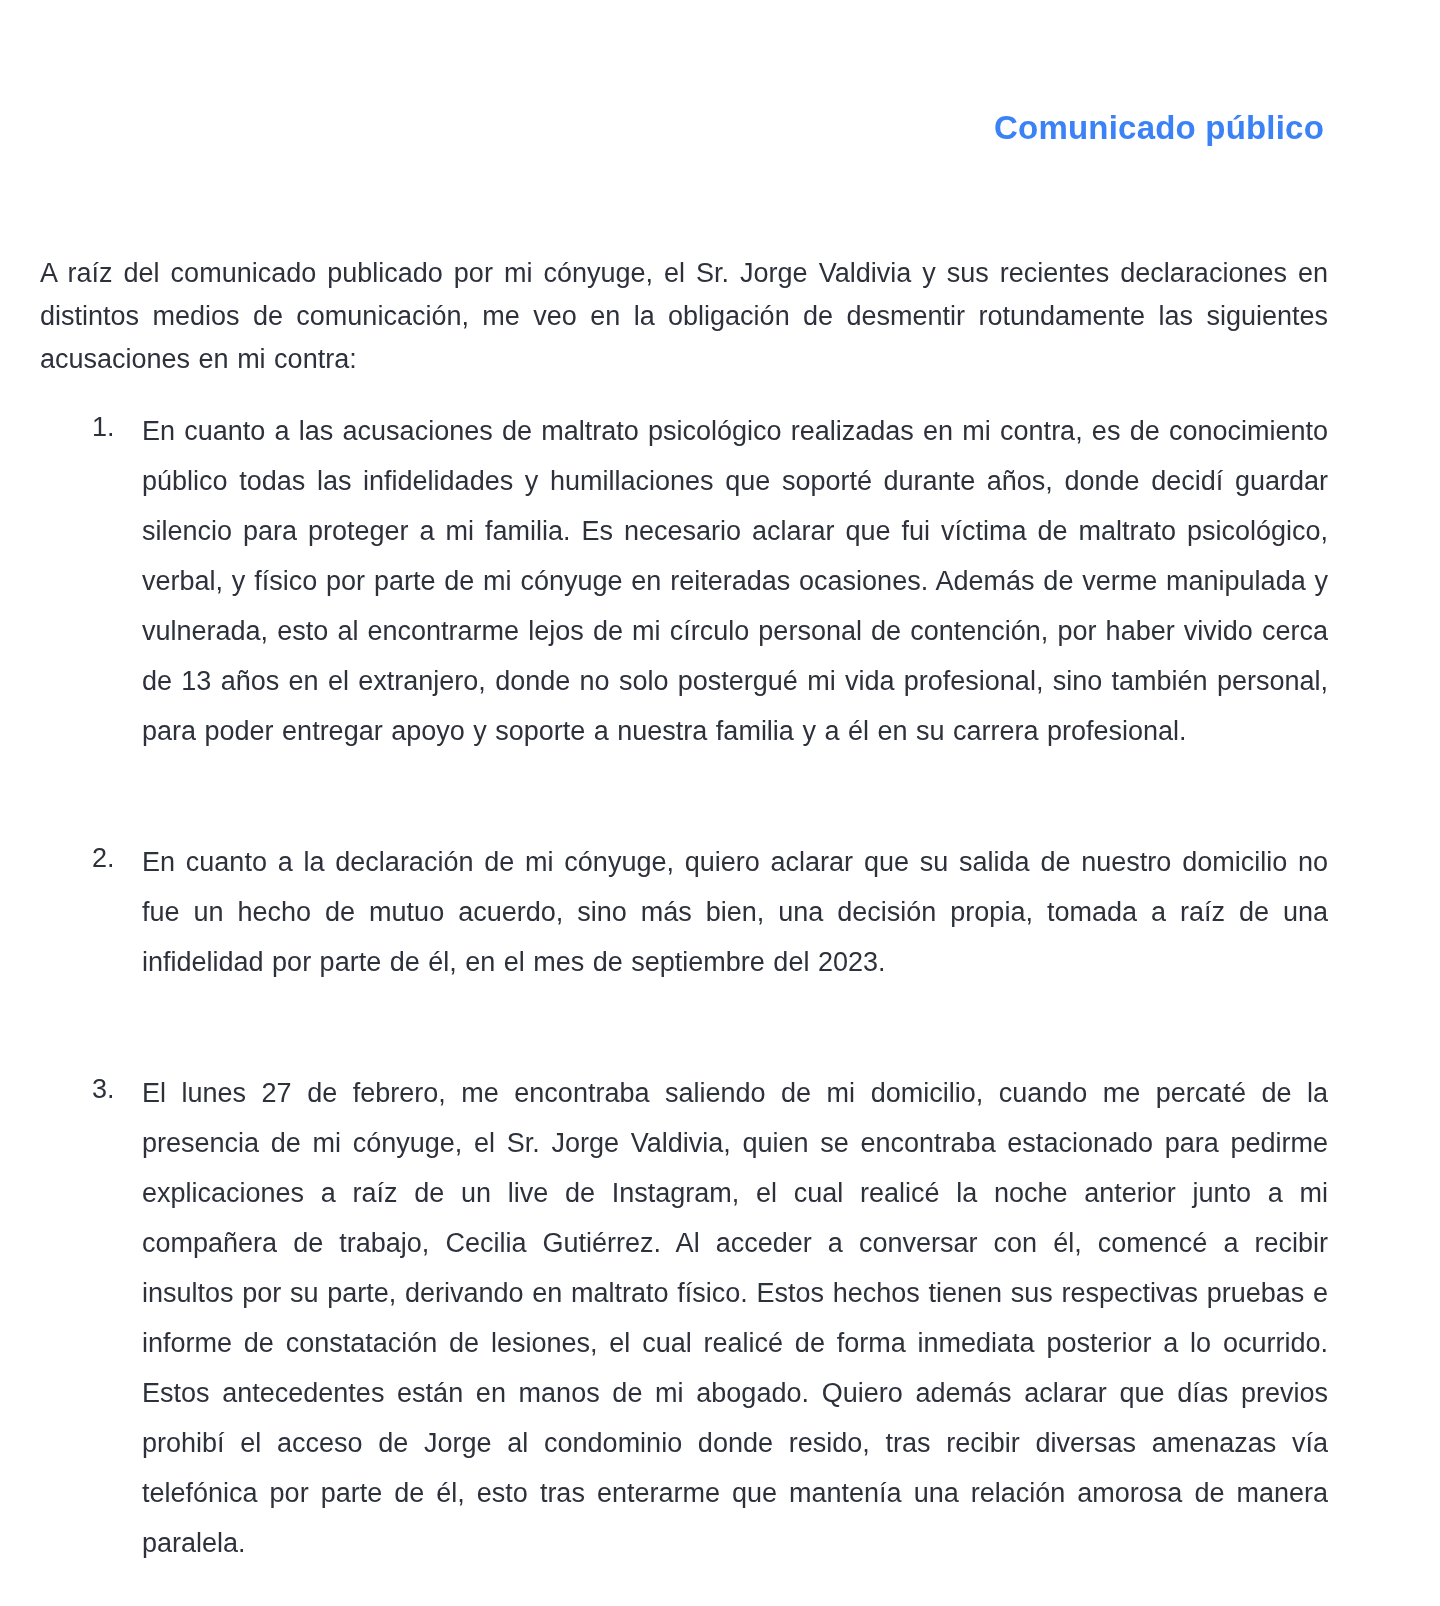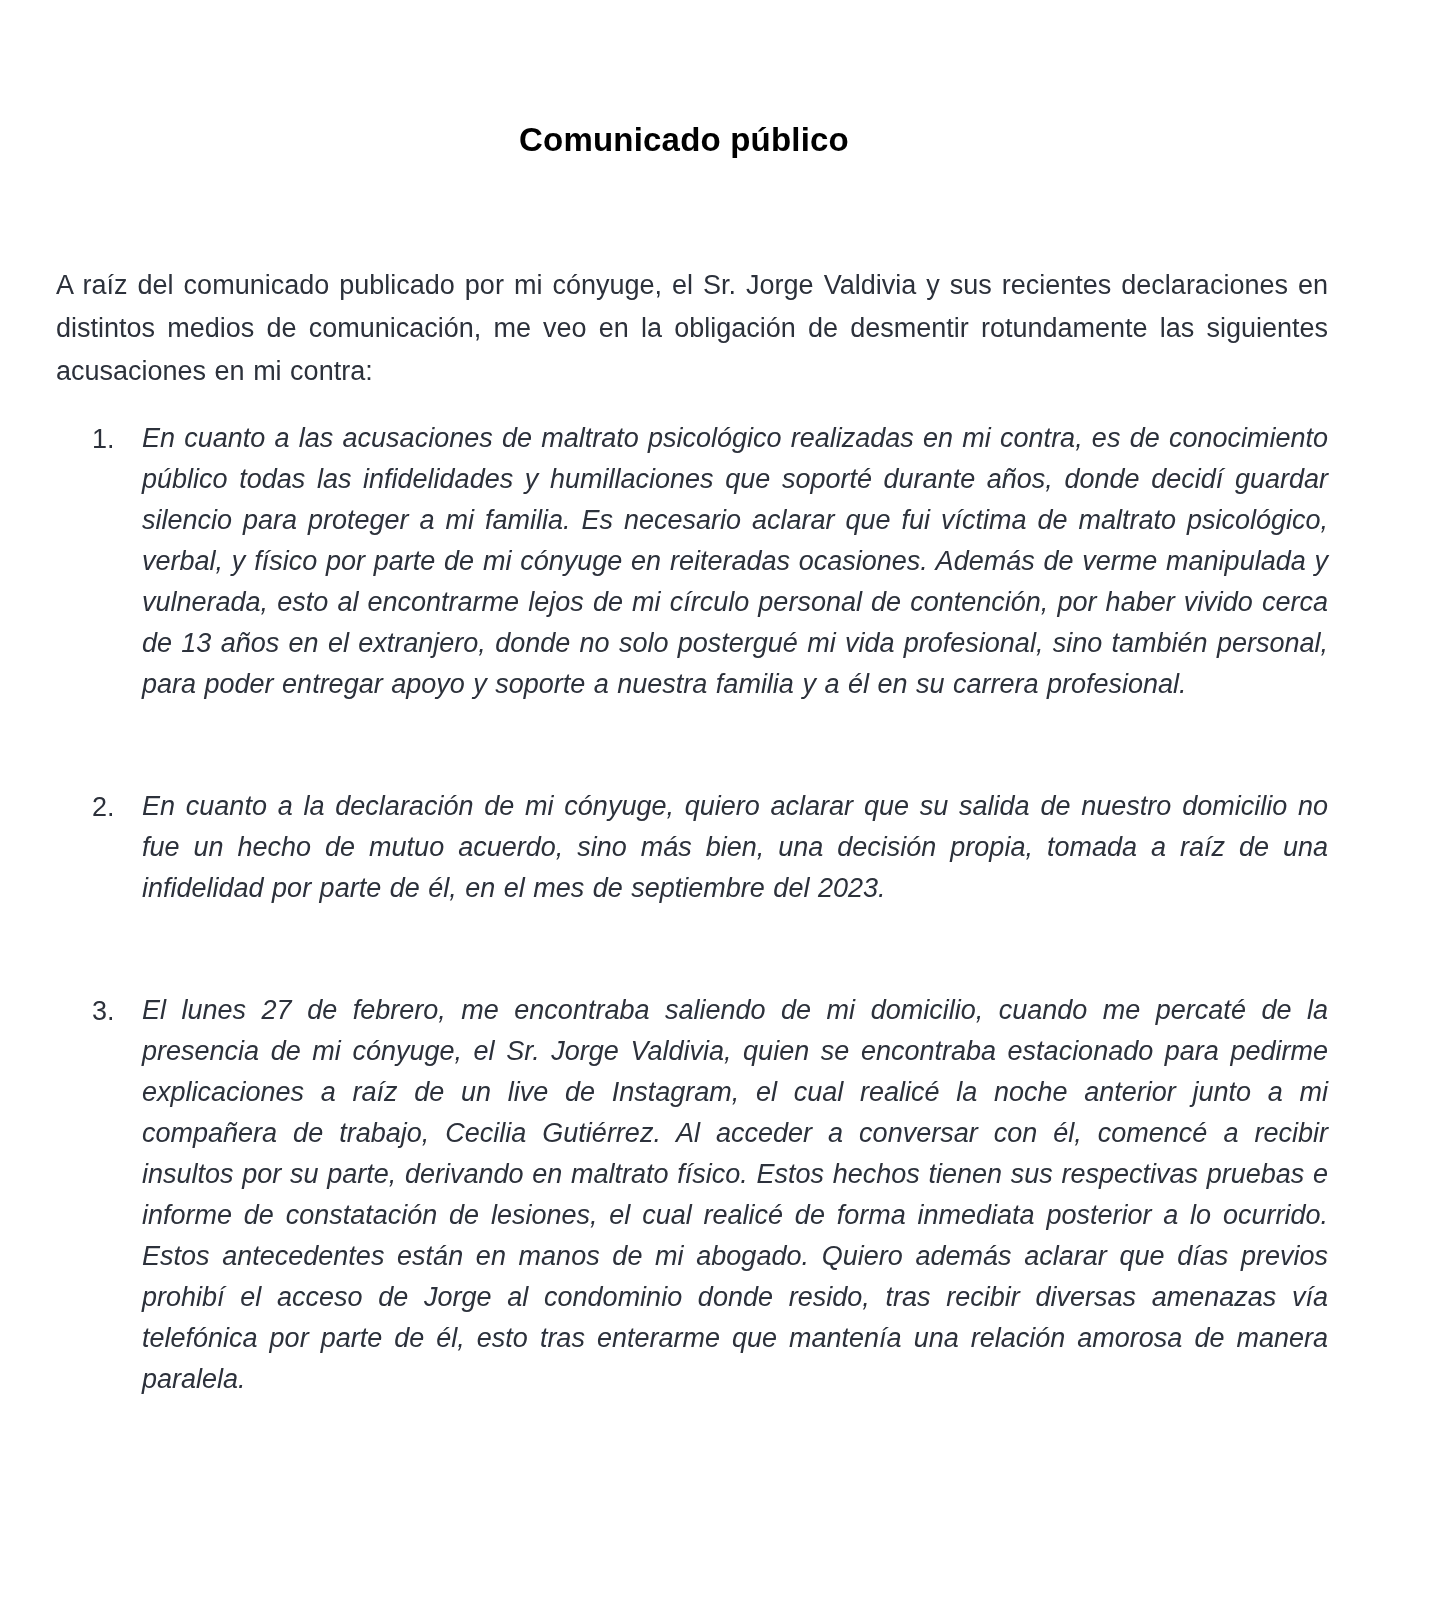--- a/index.html
+++ b/index.html
@@ -12,30 +12,30 @@
     width: 1440px;
     height: 1606px;
     background: #ffffff;
     font-family: "Liberation Sans", sans-serif;
     color: #2c313b;
     overflow: hidden;
     box-sizing: border-box;
     padding: 102px 112px 0 40px;
   }
   .doc-title {
-    margin: 16px;
-    text-align: center;
+    margin: 4px;
+    text-align: right;
     font-size: 33px;
     line-height: 44px;
     font-weight: 700;
-    color: #000000;
+    color: #3b82f6;
     letter-spacing: 0.2px;
   }
   .intro {
-    margin: 102px 0 0 16px;
+    margin: 102px 0 0 0;
     font-size: 27px;
     line-height: 43px;
     text-align: justify;
     word-spacing: 1px;
   }
   .numbered-list {
     margin-top: 25px;
   }
   .list-item {
     display: flex;
@@ -49,24 +49,23 @@
     flex: 0 0 50px;
     margin-left: 52px;
     font-size: 27px;
     line-height: 43px;
     text-align: left;
     box-sizing: border-box;
   }
   .item-text {
     flex: 1 1 auto;
     font-size: 27px;
-    line-height: 41px;
+    line-height: 50px;
     text-align: justify;
     word-spacing: 1px;
-    font-style: italic;
   }
 </style>
 </head>
 <body>
 
 <div class="page">
 
   <h1 class="doc-title">Comunicado público</h1>
 
   <p class="intro">A raíz del comunicado publicado por mi cónyuge, el Sr. Jorge Valdivia y sus recientes declaraciones en distintos medios de comunicación, me veo en la obligación de desmentir rotundamente las siguientes acusaciones en mi contra:</p>

